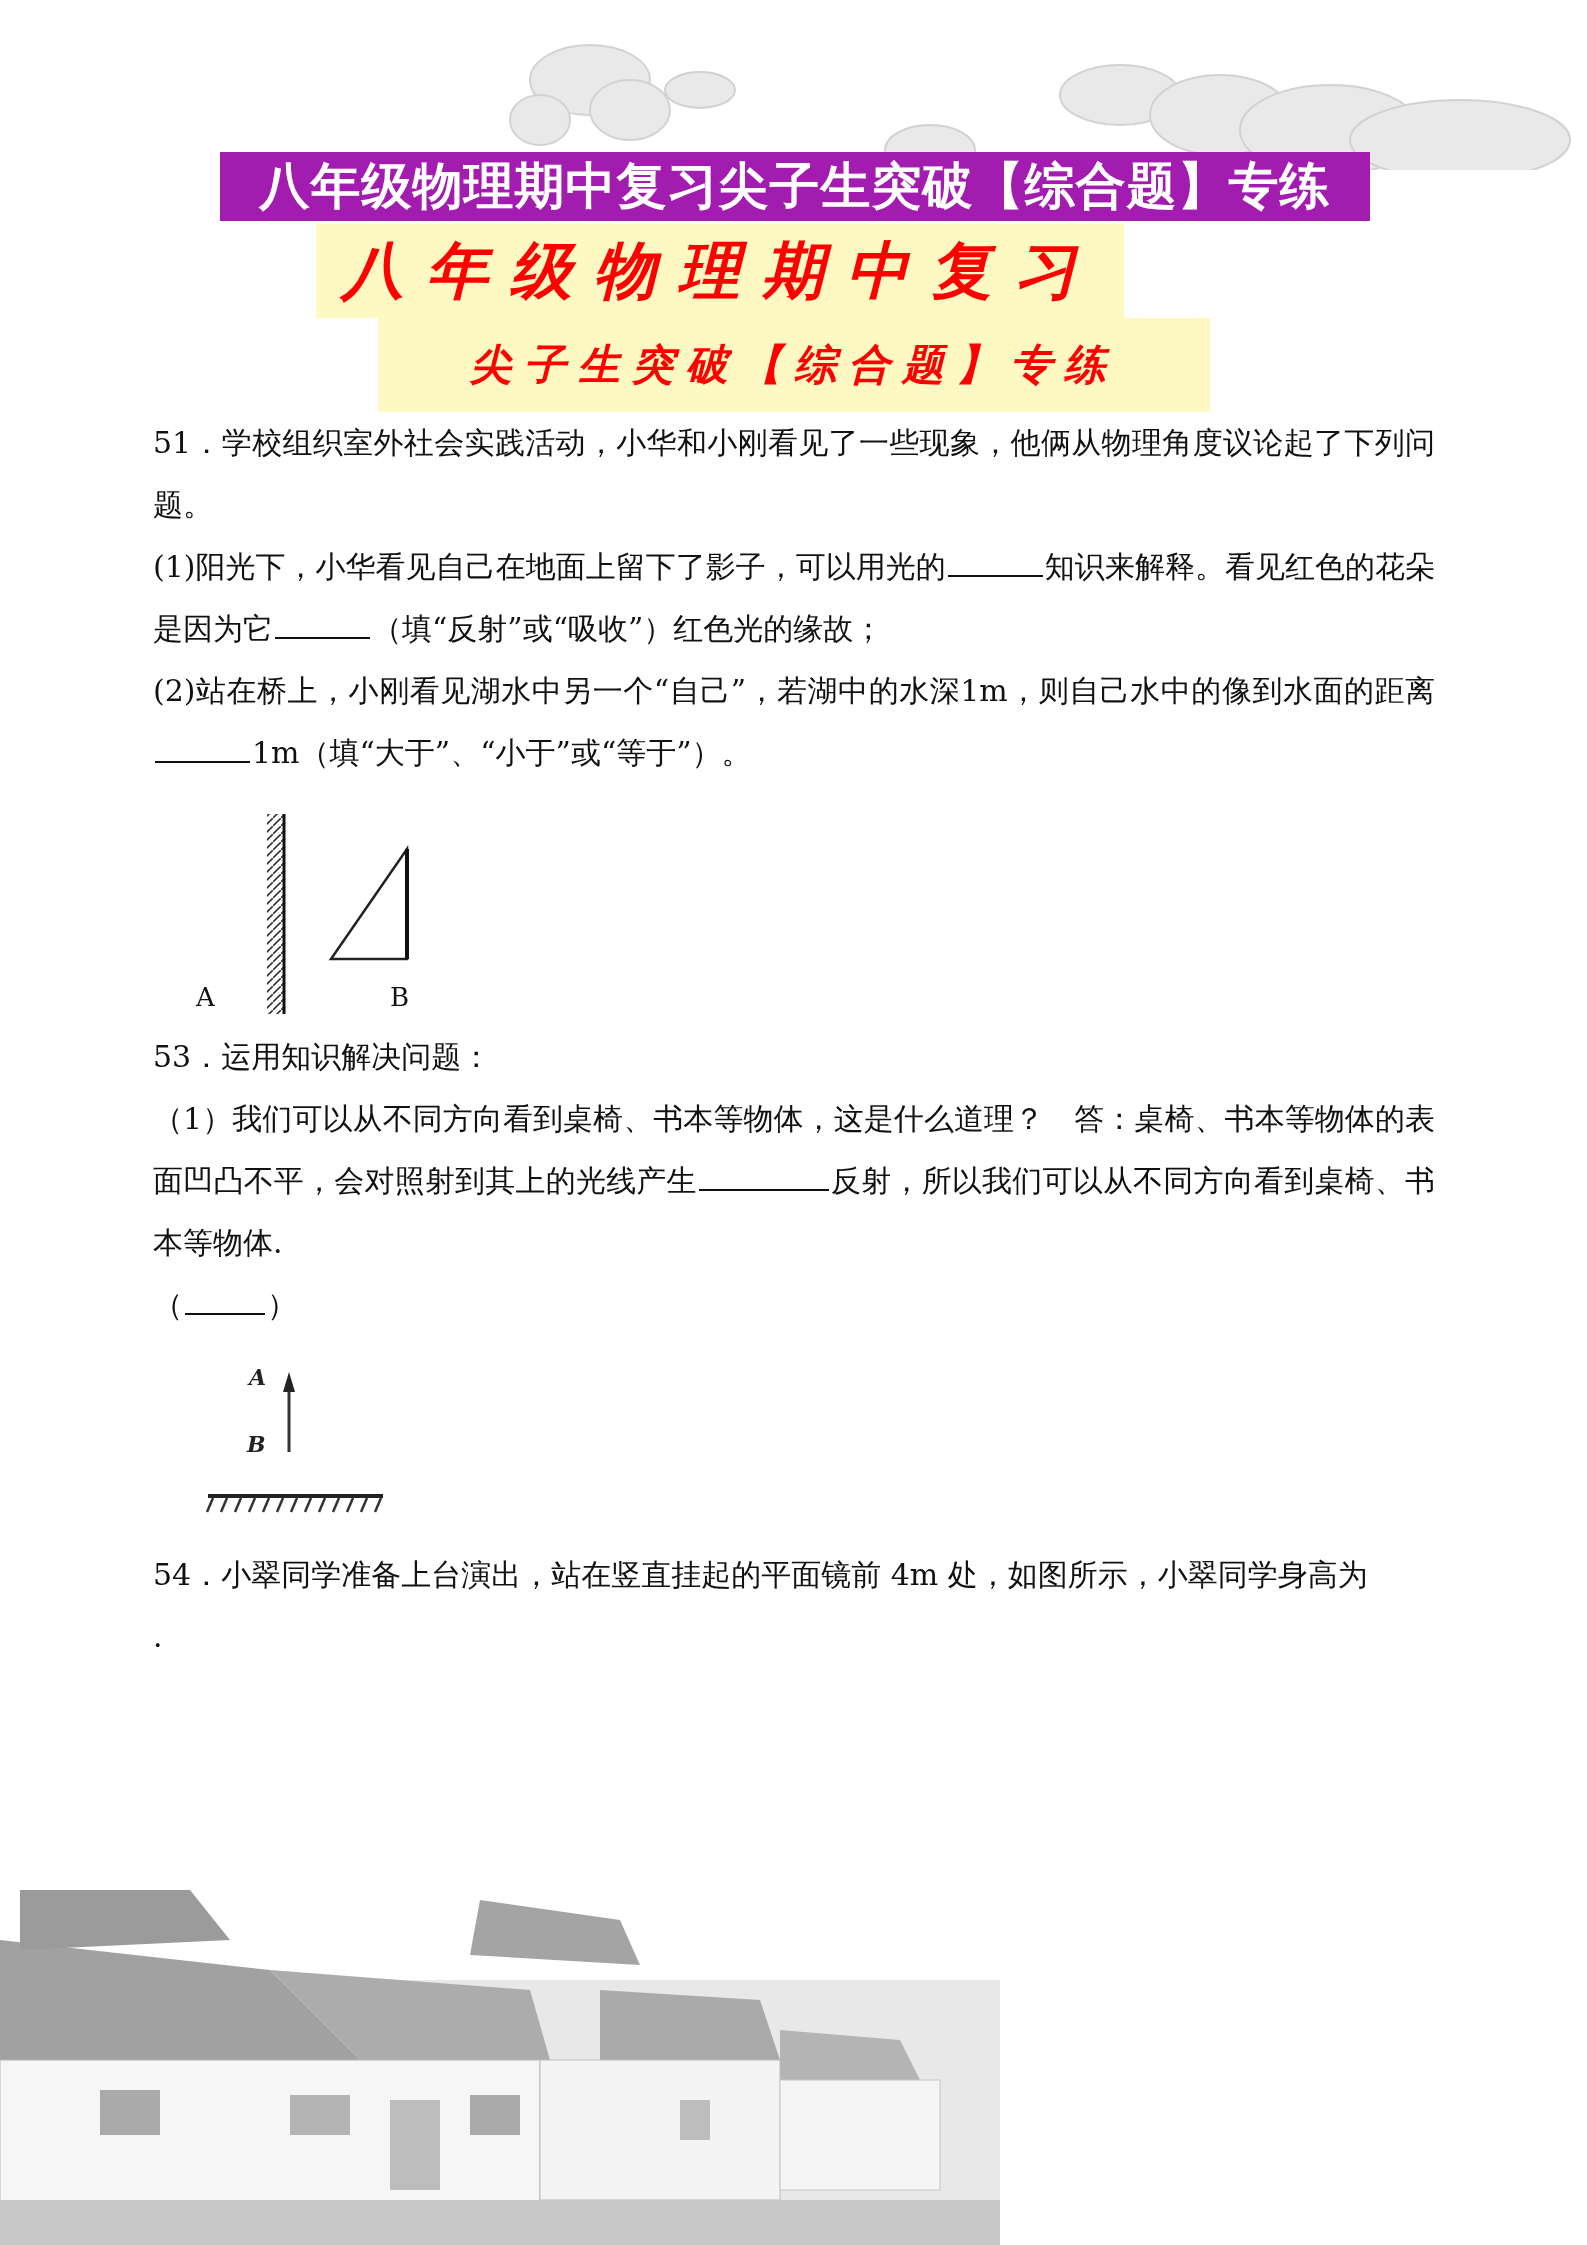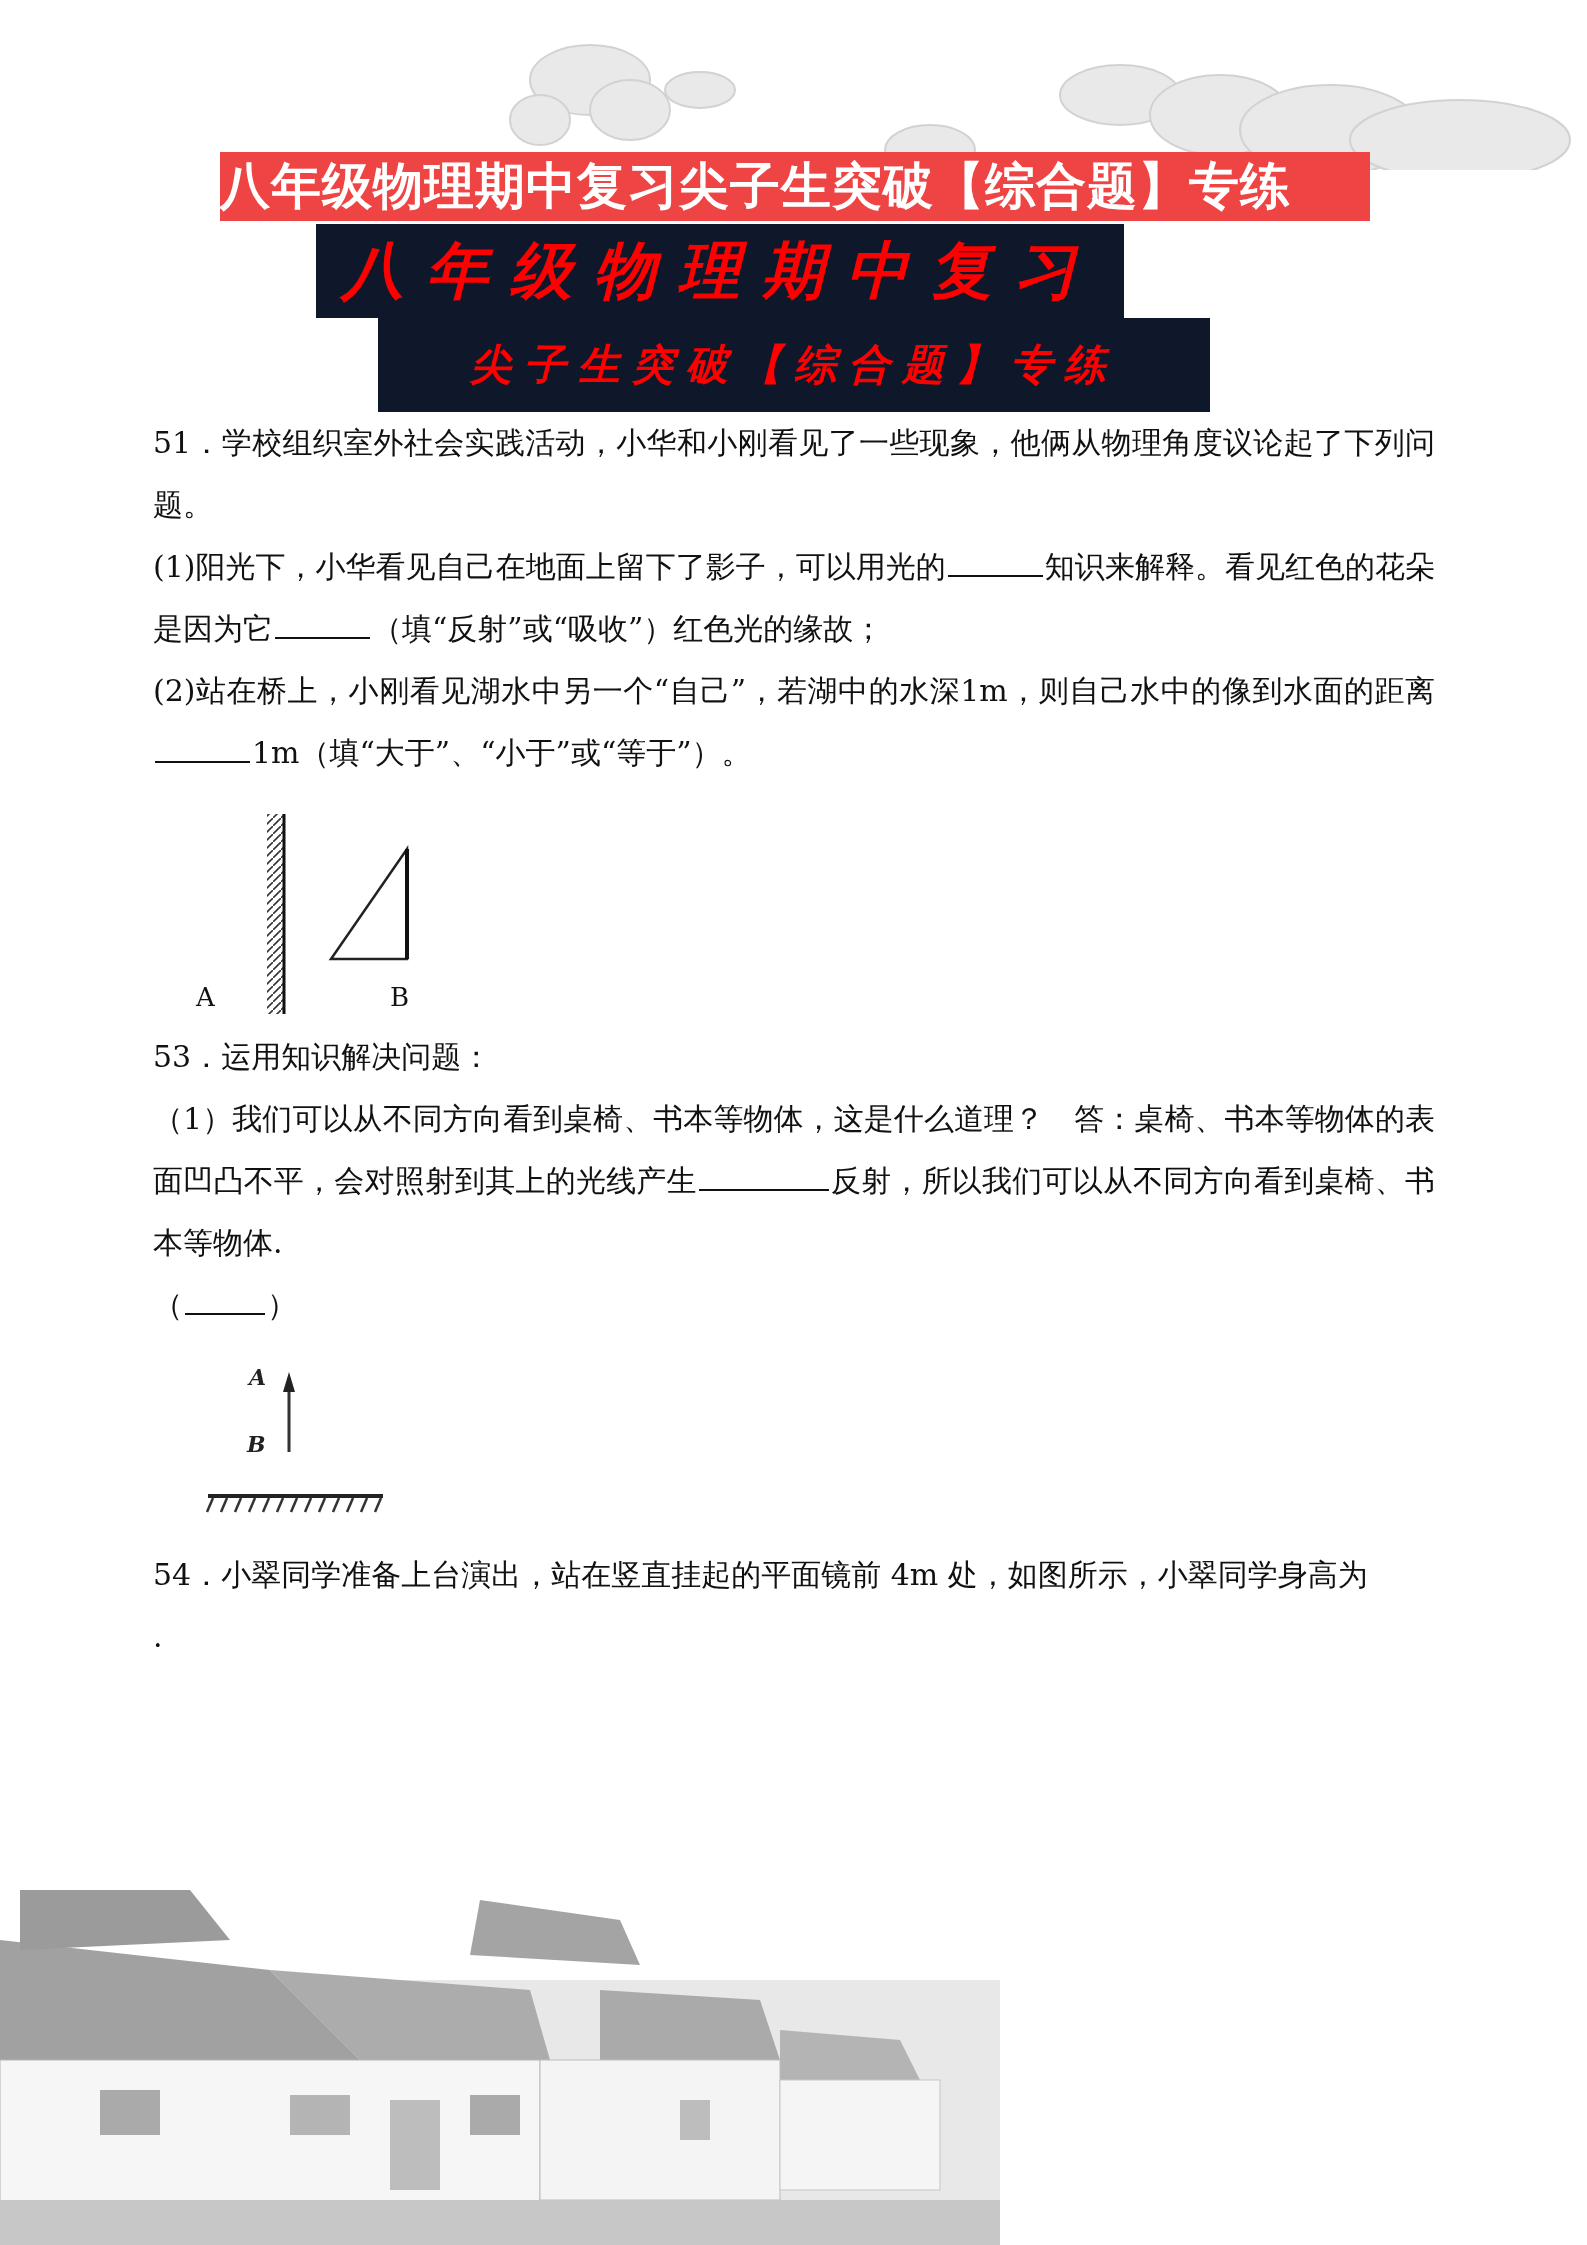--- a/index.html
+++ b/index.html
@@ -7,27 +7,27 @@
     width:1587px; height:2245px; position:relative; overflow:hidden;
     background:#ffffff;
     font-family:"DejaVu Serif","Liberation Serif",serif;
     color:#111;
   }
   .clouds { position:absolute; left:480px; top:20px; width:1107px; height:150px; }
   .landscape { position:absolute; left:0; top:1740px; width:1587px; height:505px; }
 
   .banner {
     position:absolute; left:220px; top:152px; width:1150px; height:69px;
-    background:#ef4444; color:#fff;
+    background:#a21caf; color:#fff;
     font-family:"DejaVu Sans","Liberation Sans",sans-serif;
-    font-size:50px; font-weight:bold; line-height:69px; 
+    font-size:50px; font-weight:bold; line-height:69px; text-align:center;
     letter-spacing:1px;
   }
   .ybox {
-    position:absolute; background:#0f172a; color:#ff0000;
+    position:absolute; background:#fef9c3; color:#ff0000;
     font-family:"DejaVu Serif","Liberation Serif",serif;
     font-weight:bold; text-align:center;
     font-style:italic;
   }
   .ybox1 { left:316px; top:224px; width:808px; height:94px; font-size:62px; line-height:94px; letter-spacing:22px; }
   .ybox2 { left:378px; top:318px; width:832px; height:94px; font-size:42px; line-height:94px; letter-spacing:12px; }
 
   .content {
     position:absolute; left:153px; top:412px; width:1282px;
     font-size:30px; line-height:62px;

